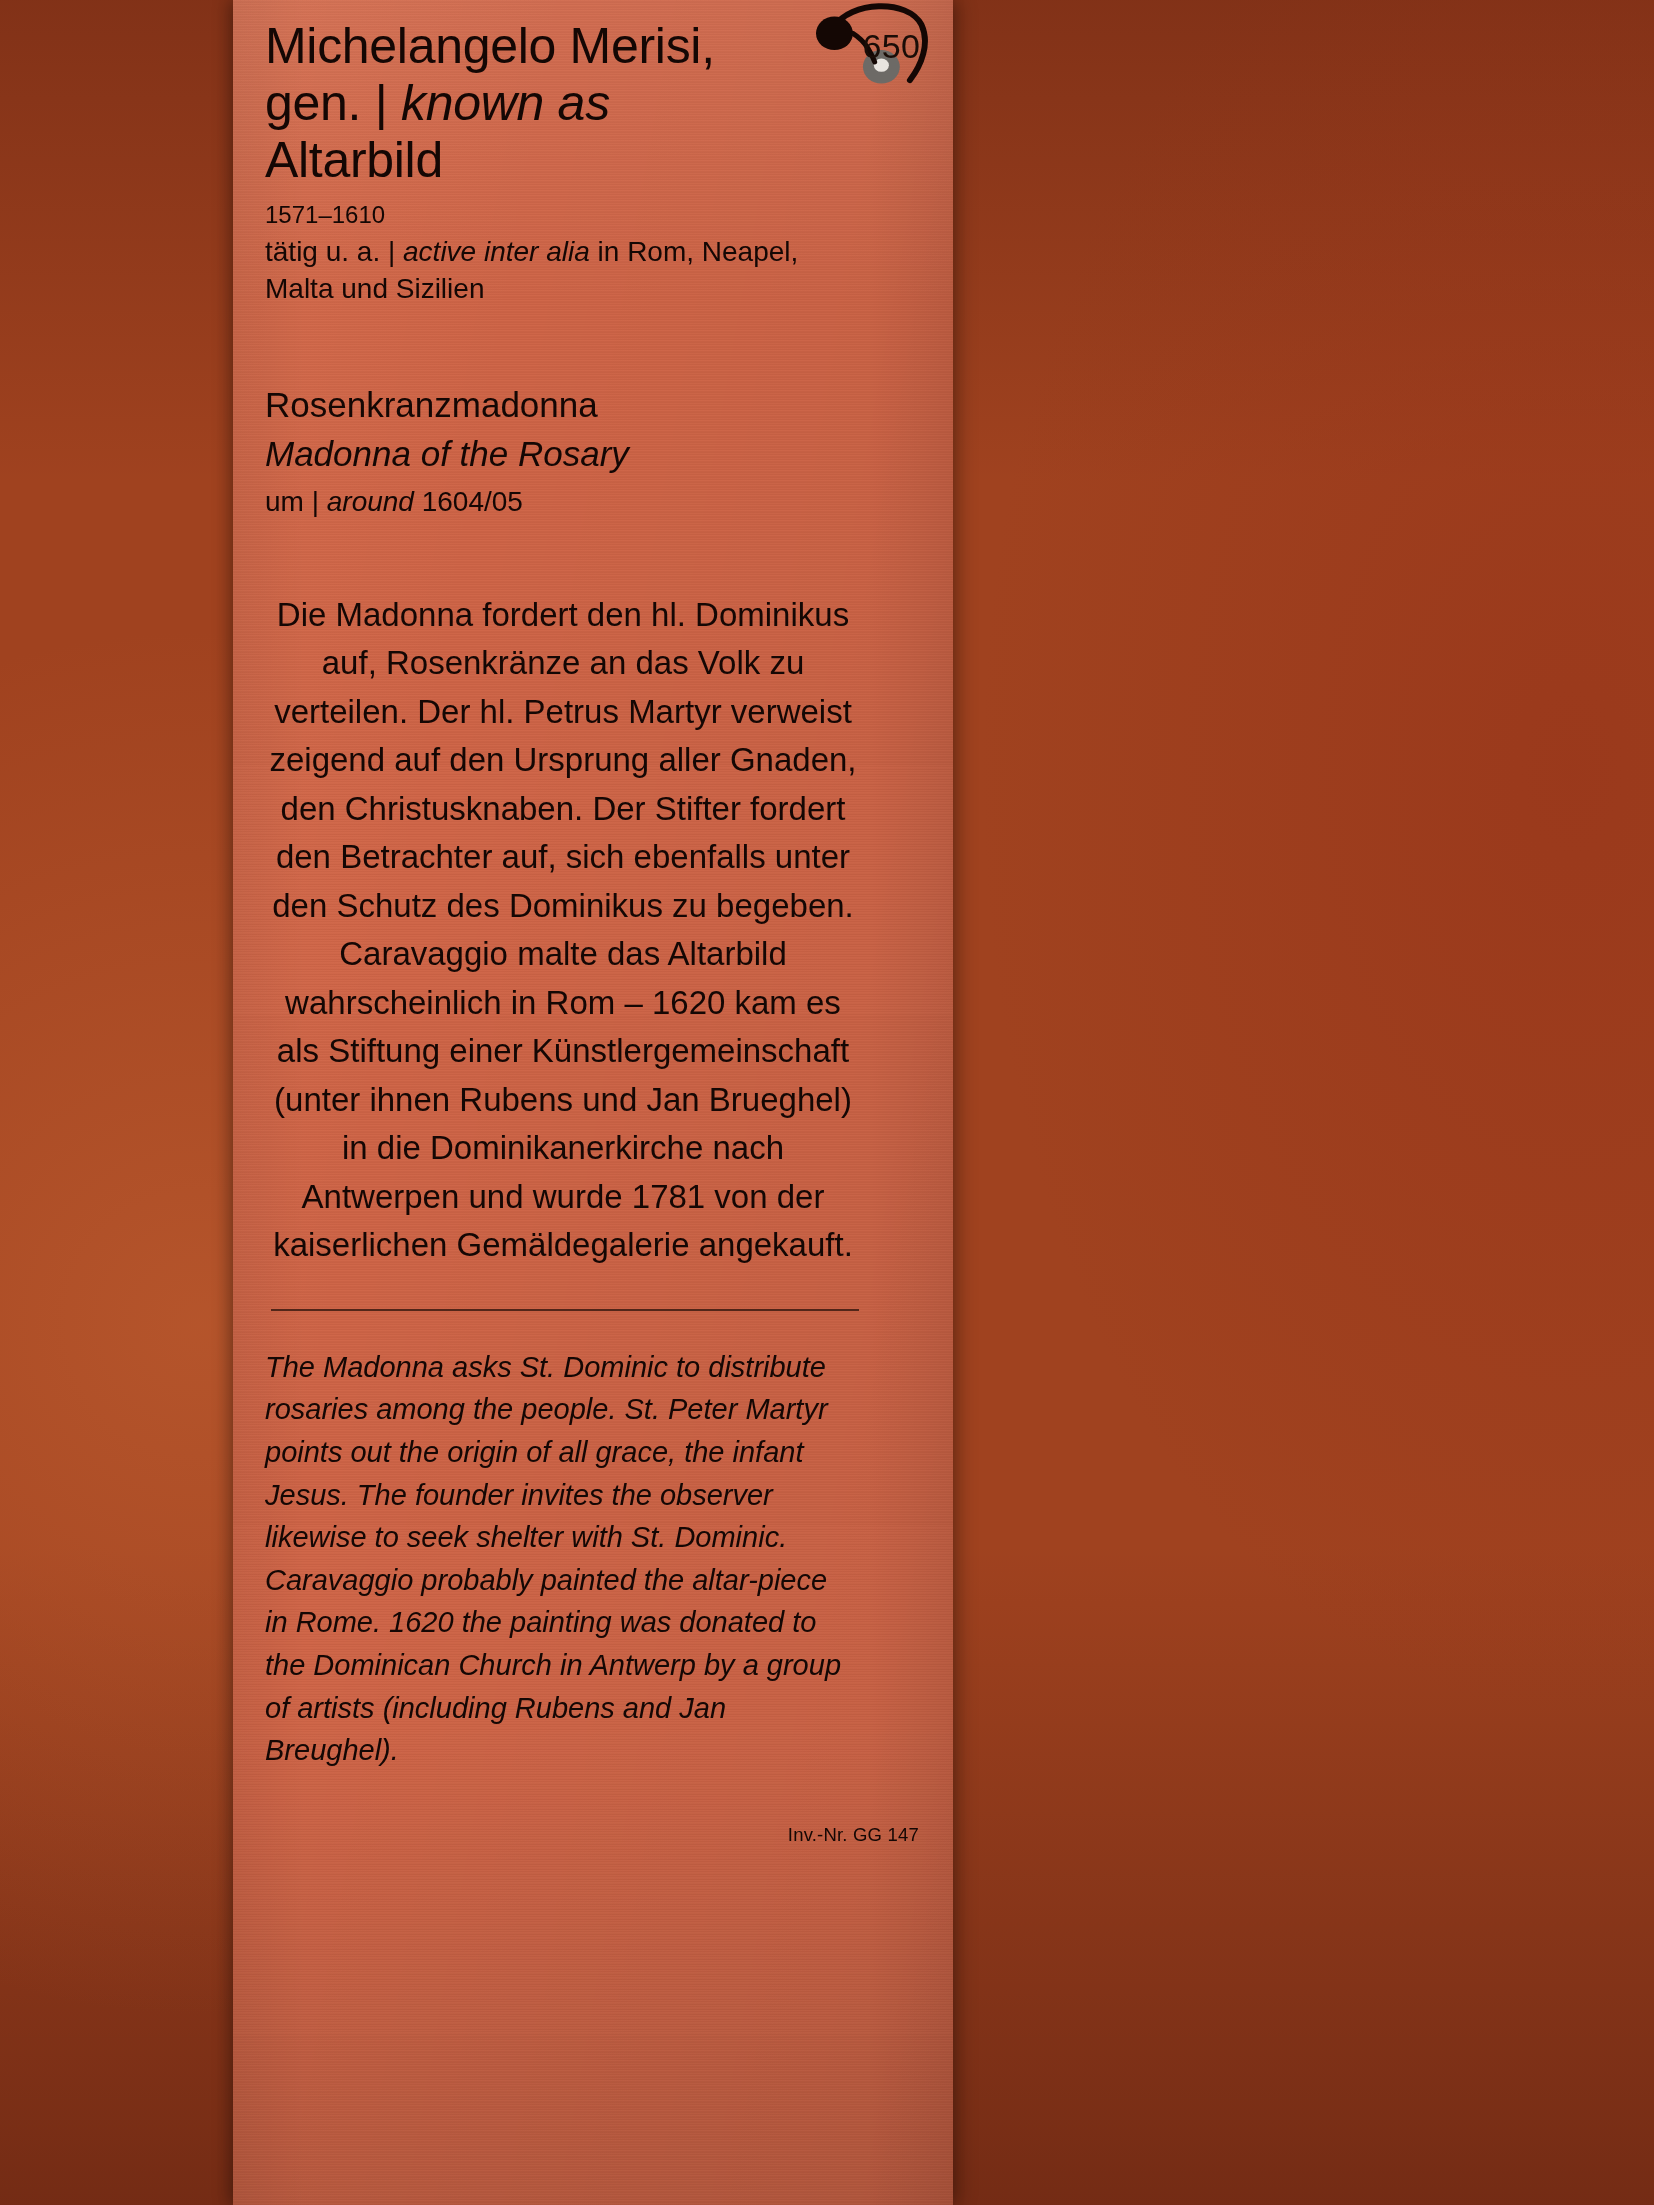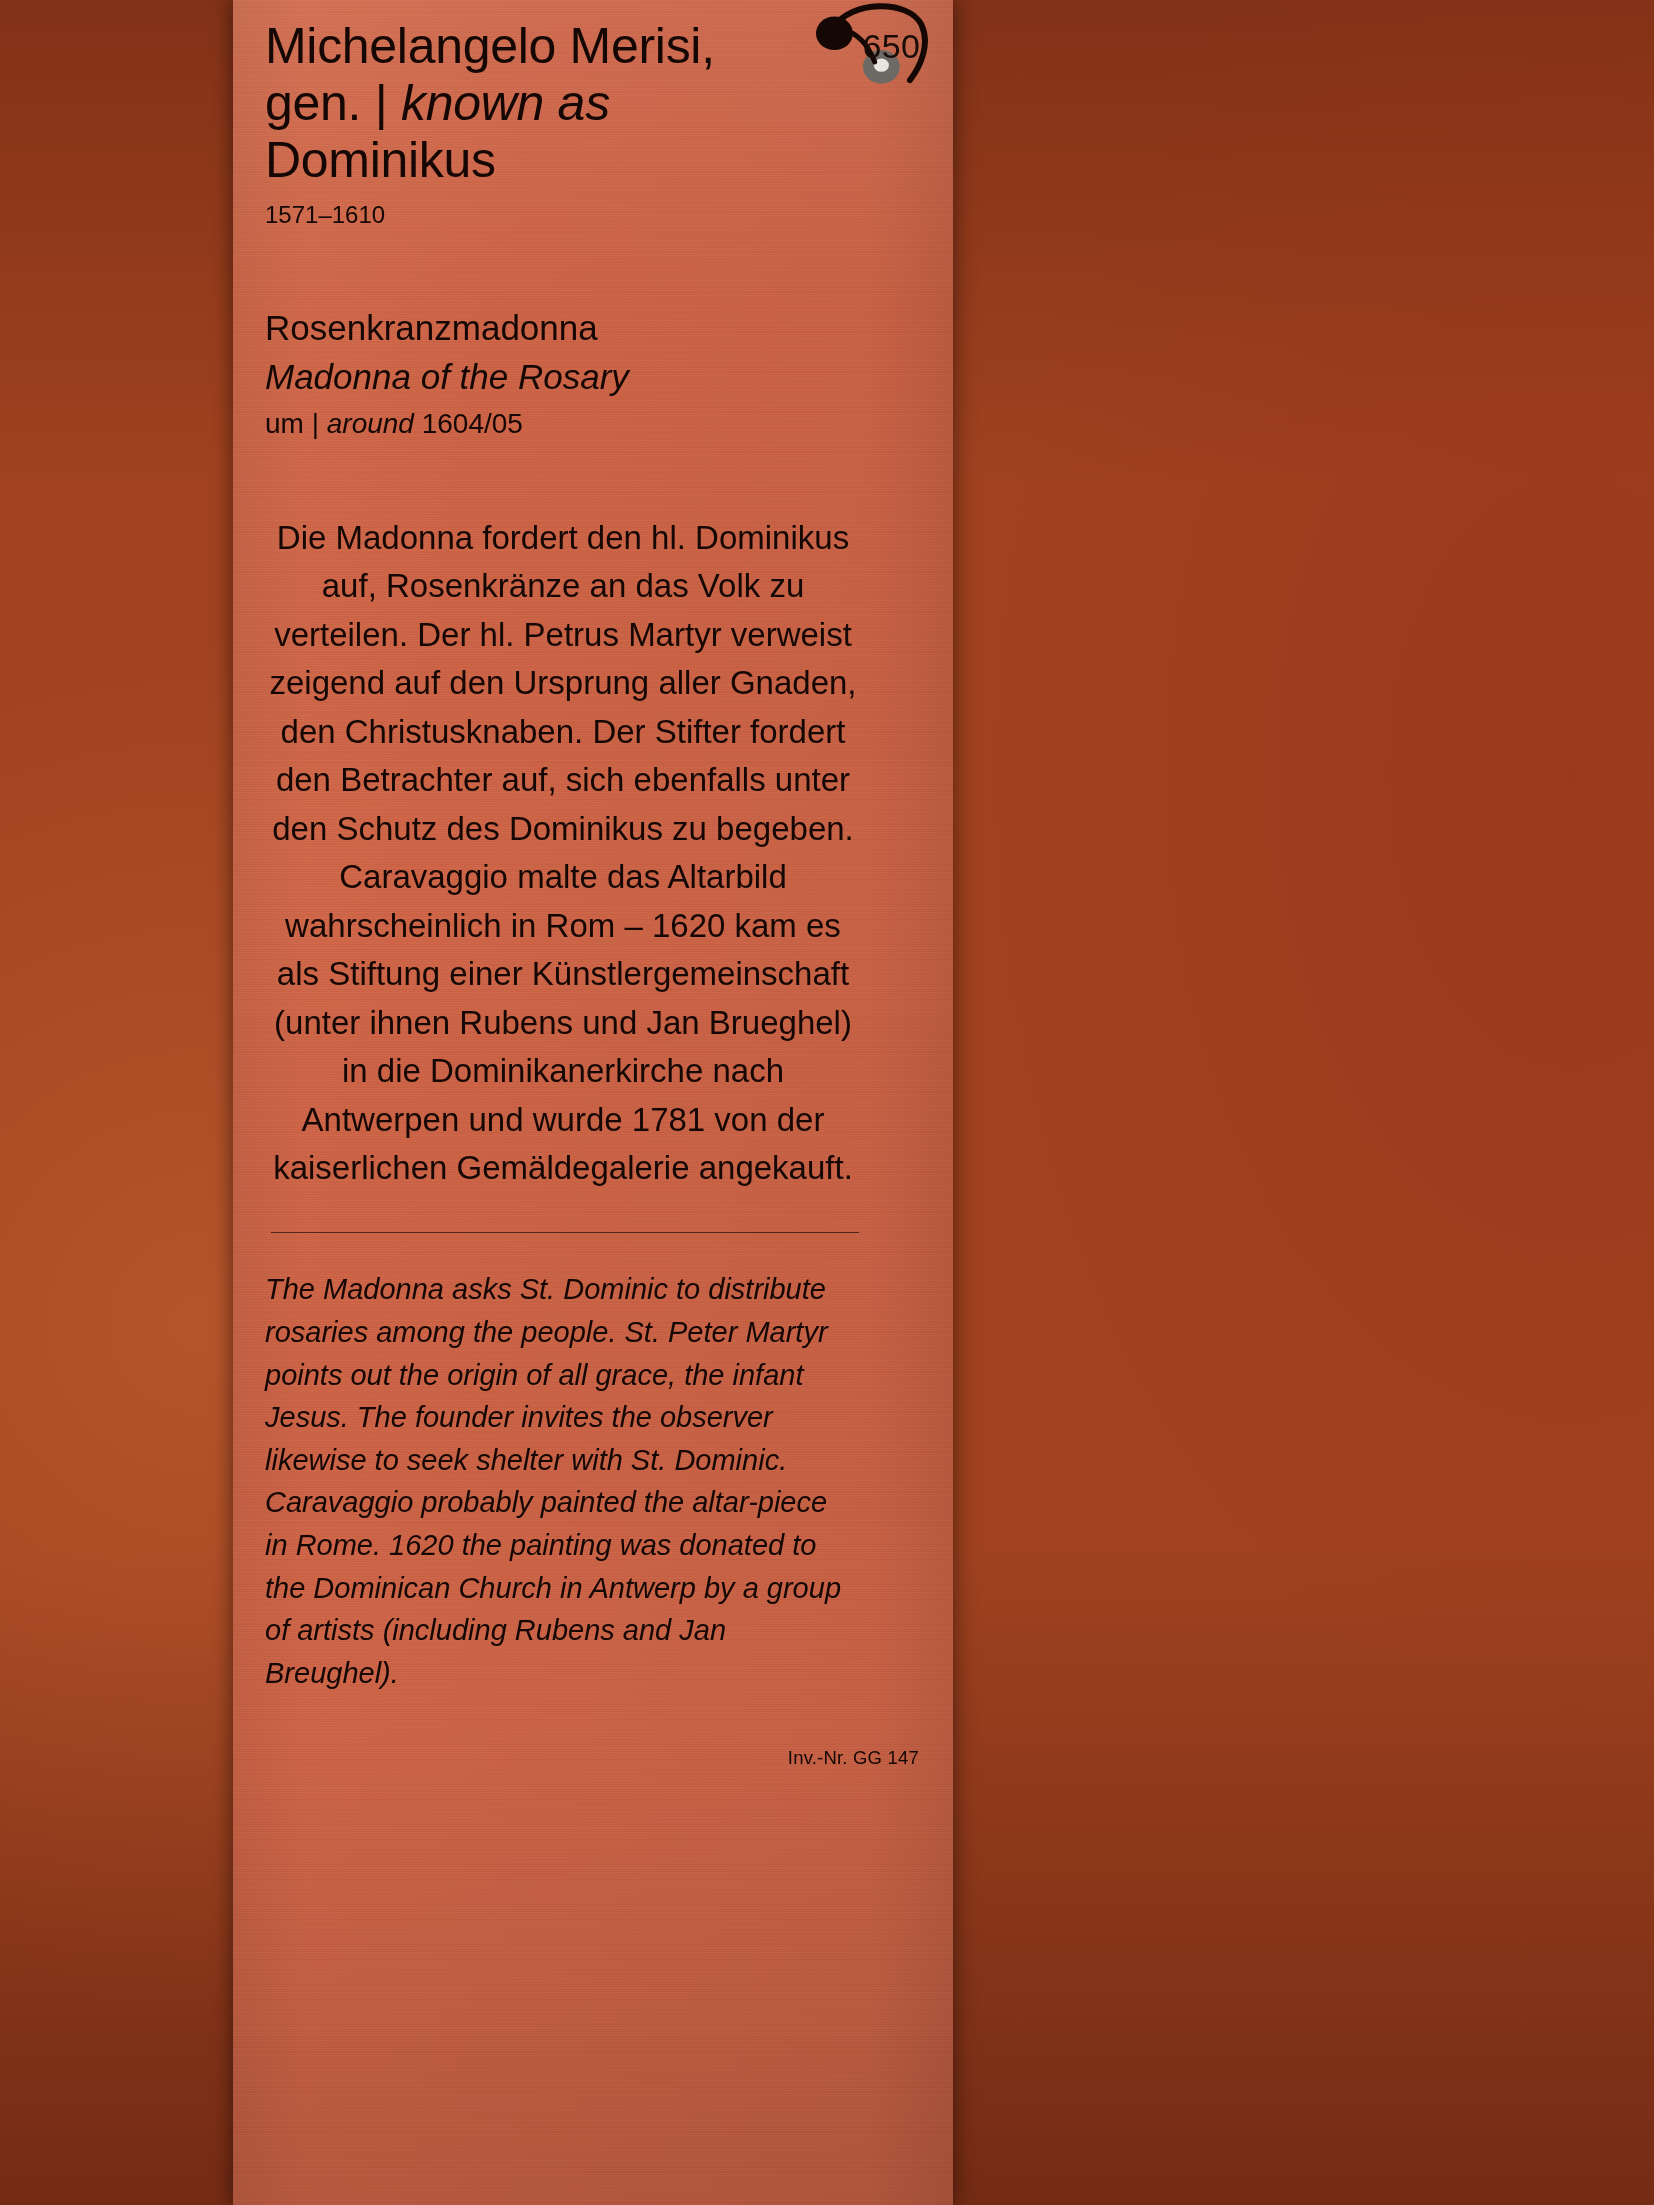--- a/index.html
+++ b/index.html
@@ -189,25 +189,28 @@
       <path d="M44 36 C 60 46, 66 60, 70 70" fill="none" stroke="#140704" stroke-width="6" stroke-linecap="round"></path>
     </svg>
     <span class="num">650</span>
   </div>
 
   <div class="content">
 
     <h1 class="artist-name">
       <span>Michelangelo Merisi,</span><br>
       <span>gen. | </span><span class="it">known as</span><br>
-      <span>Dominikus</span>
+      <span>Altarbild</span>
     </h1>
 
     <p class="artist-dates">1571–1610</p>
 
+    <p class="artist-active">
+      <span>tätig u. a. | </span><span class="it">active inter alia</span><span> in Rom, Neapel, Malta und Sizilien</span>
+    </p>
 
     <h2 class="work-title">Rosenkranzmadonna</h2>
     <h3 class="work-title-en">Madonna of the Rosary</h3>
 
     <p class="work-date">
       <span>um | </span><span class="it">around</span><span> 1604/05</span>
     </p>
 
     <p class="desc-de">Die Madonna fordert den hl. Dominikus auf, Rosenkränze an das Volk zu verteilen. Der hl. Petrus Martyr verweist zeigend auf den Ursprung aller Gnaden, den Christusknaben. Der Stifter fordert den Betrachter auf, sich ebenfalls unter den Schutz des Dominikus zu begeben. Caravaggio malte das Altarbild wahrscheinlich in Rom – 1620 kam es als Stiftung einer Künstler­gemeinschaft (unter ihnen Rubens und Jan Brueghel) in die Dominikanerkirche nach Antwerpen und wurde 1781 von der kaiserlichen Gemäldegalerie angekauft.</p>
 

